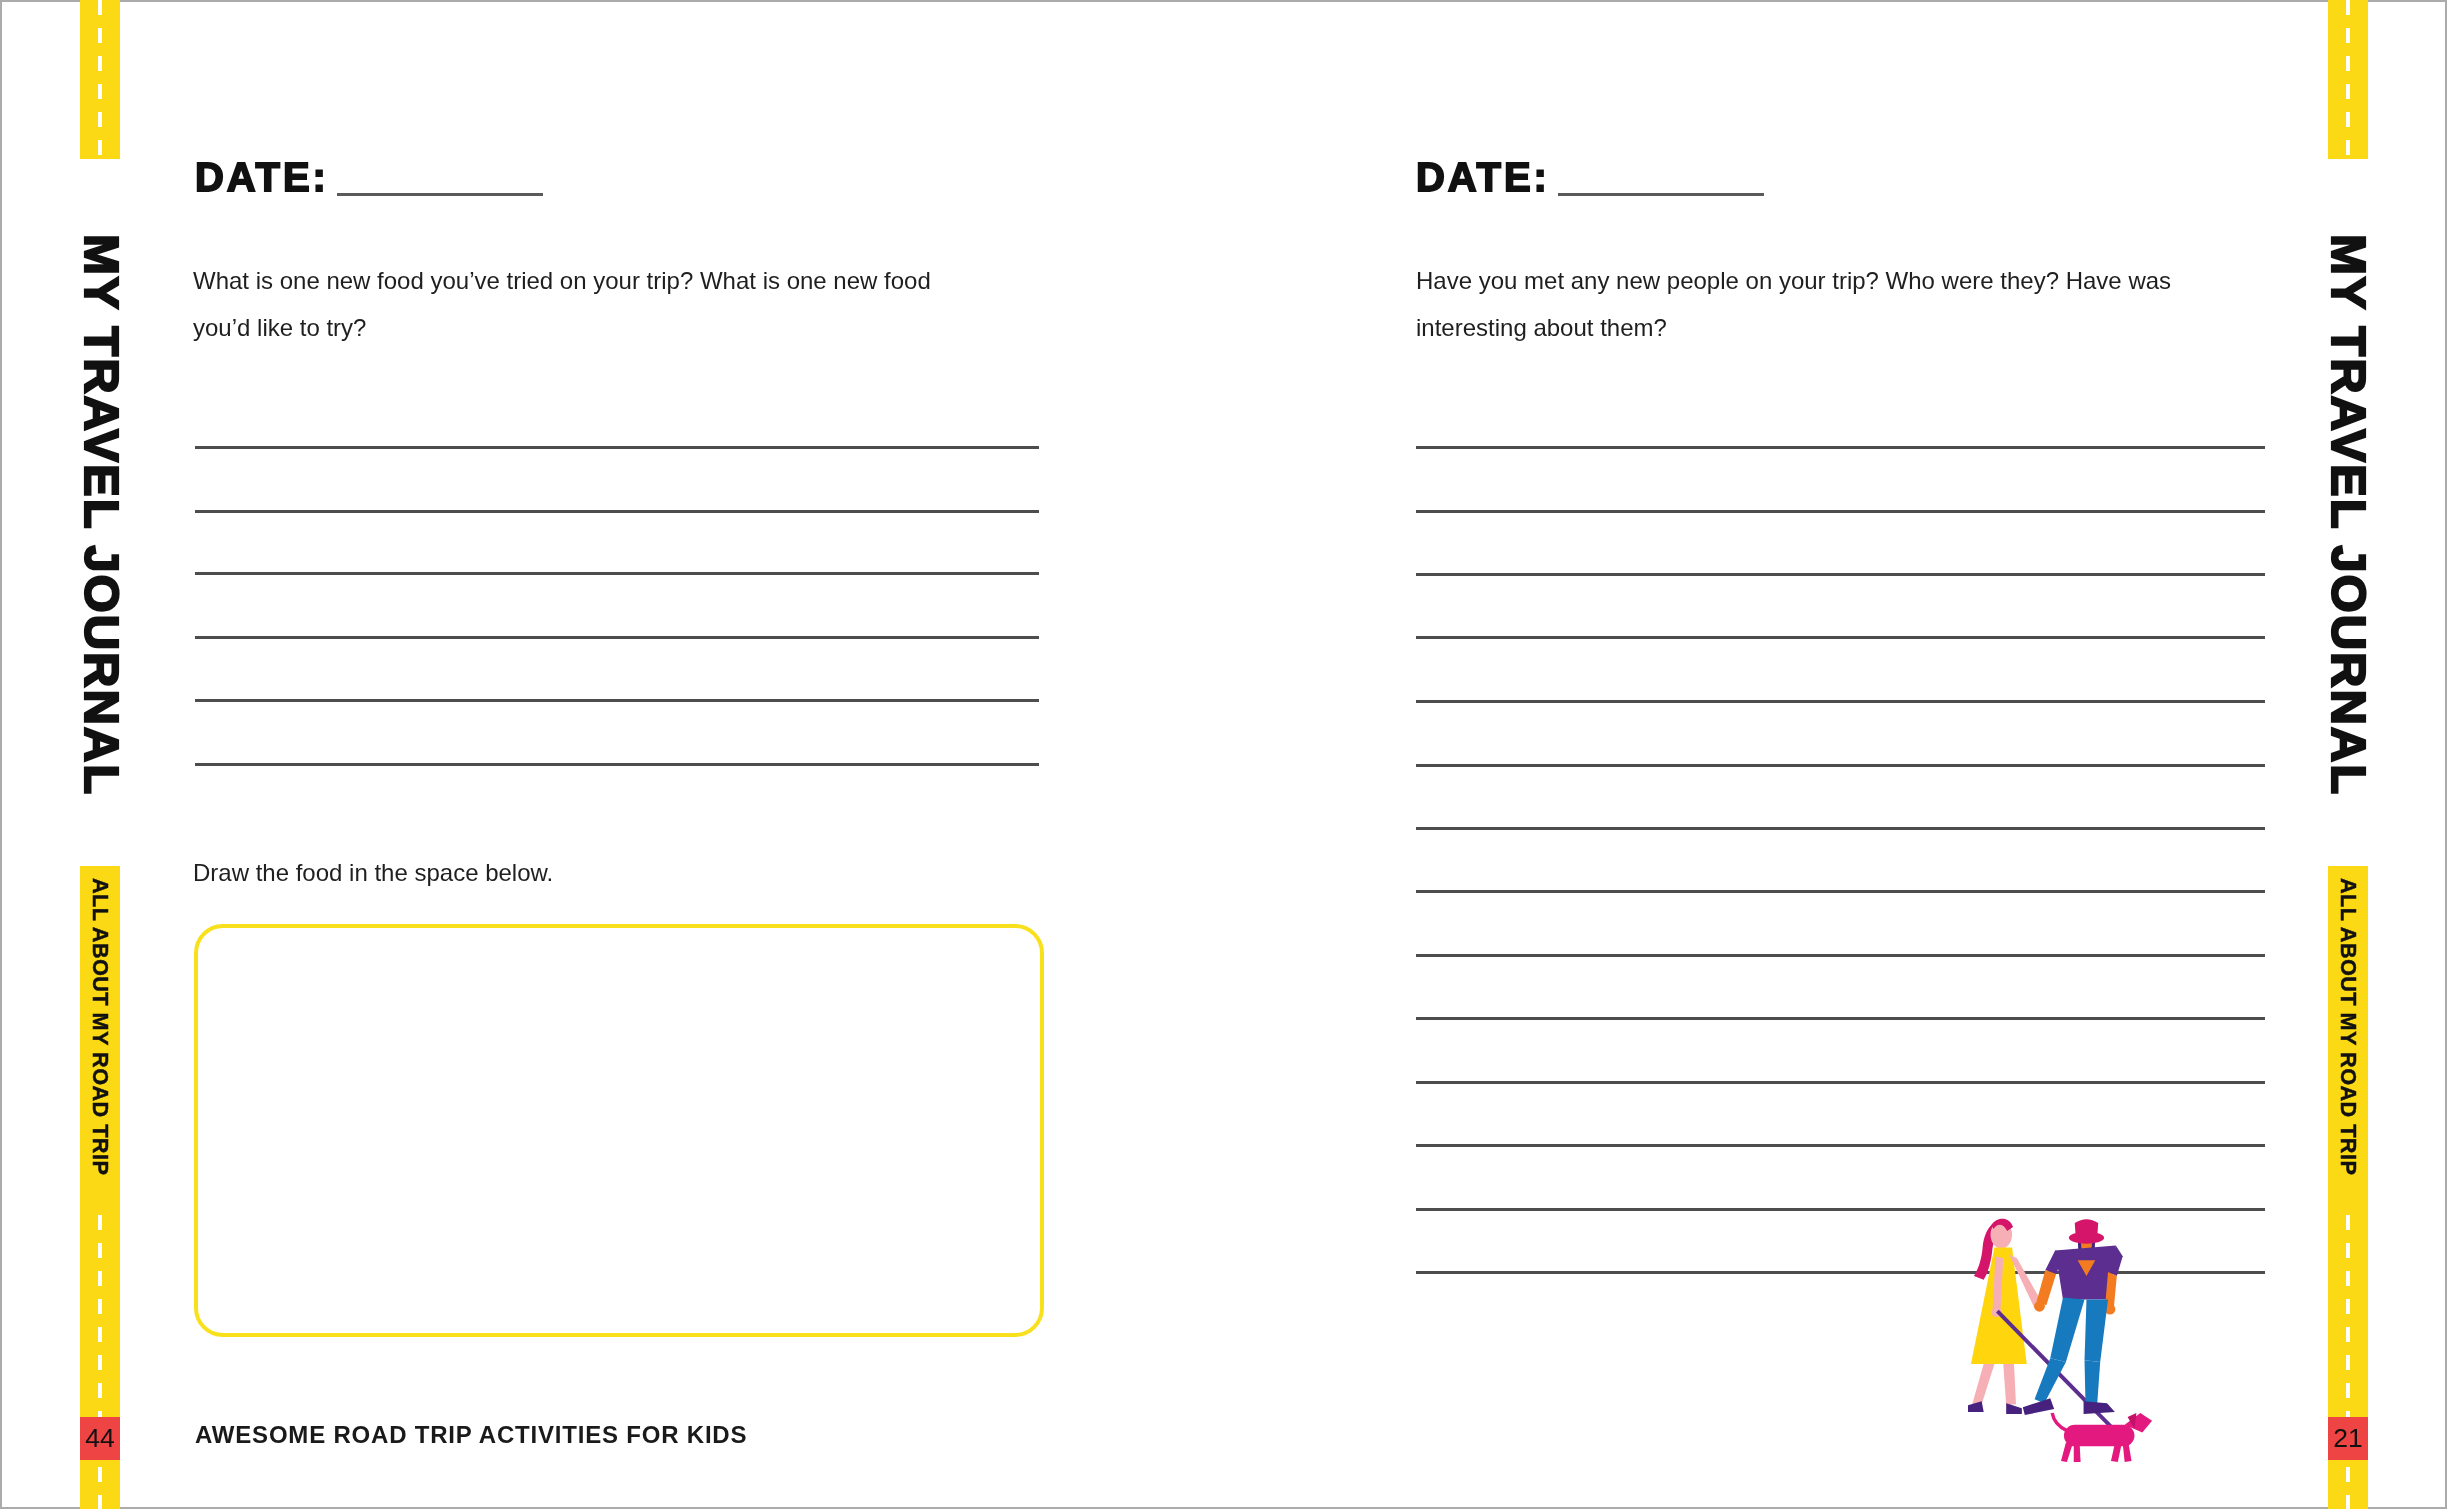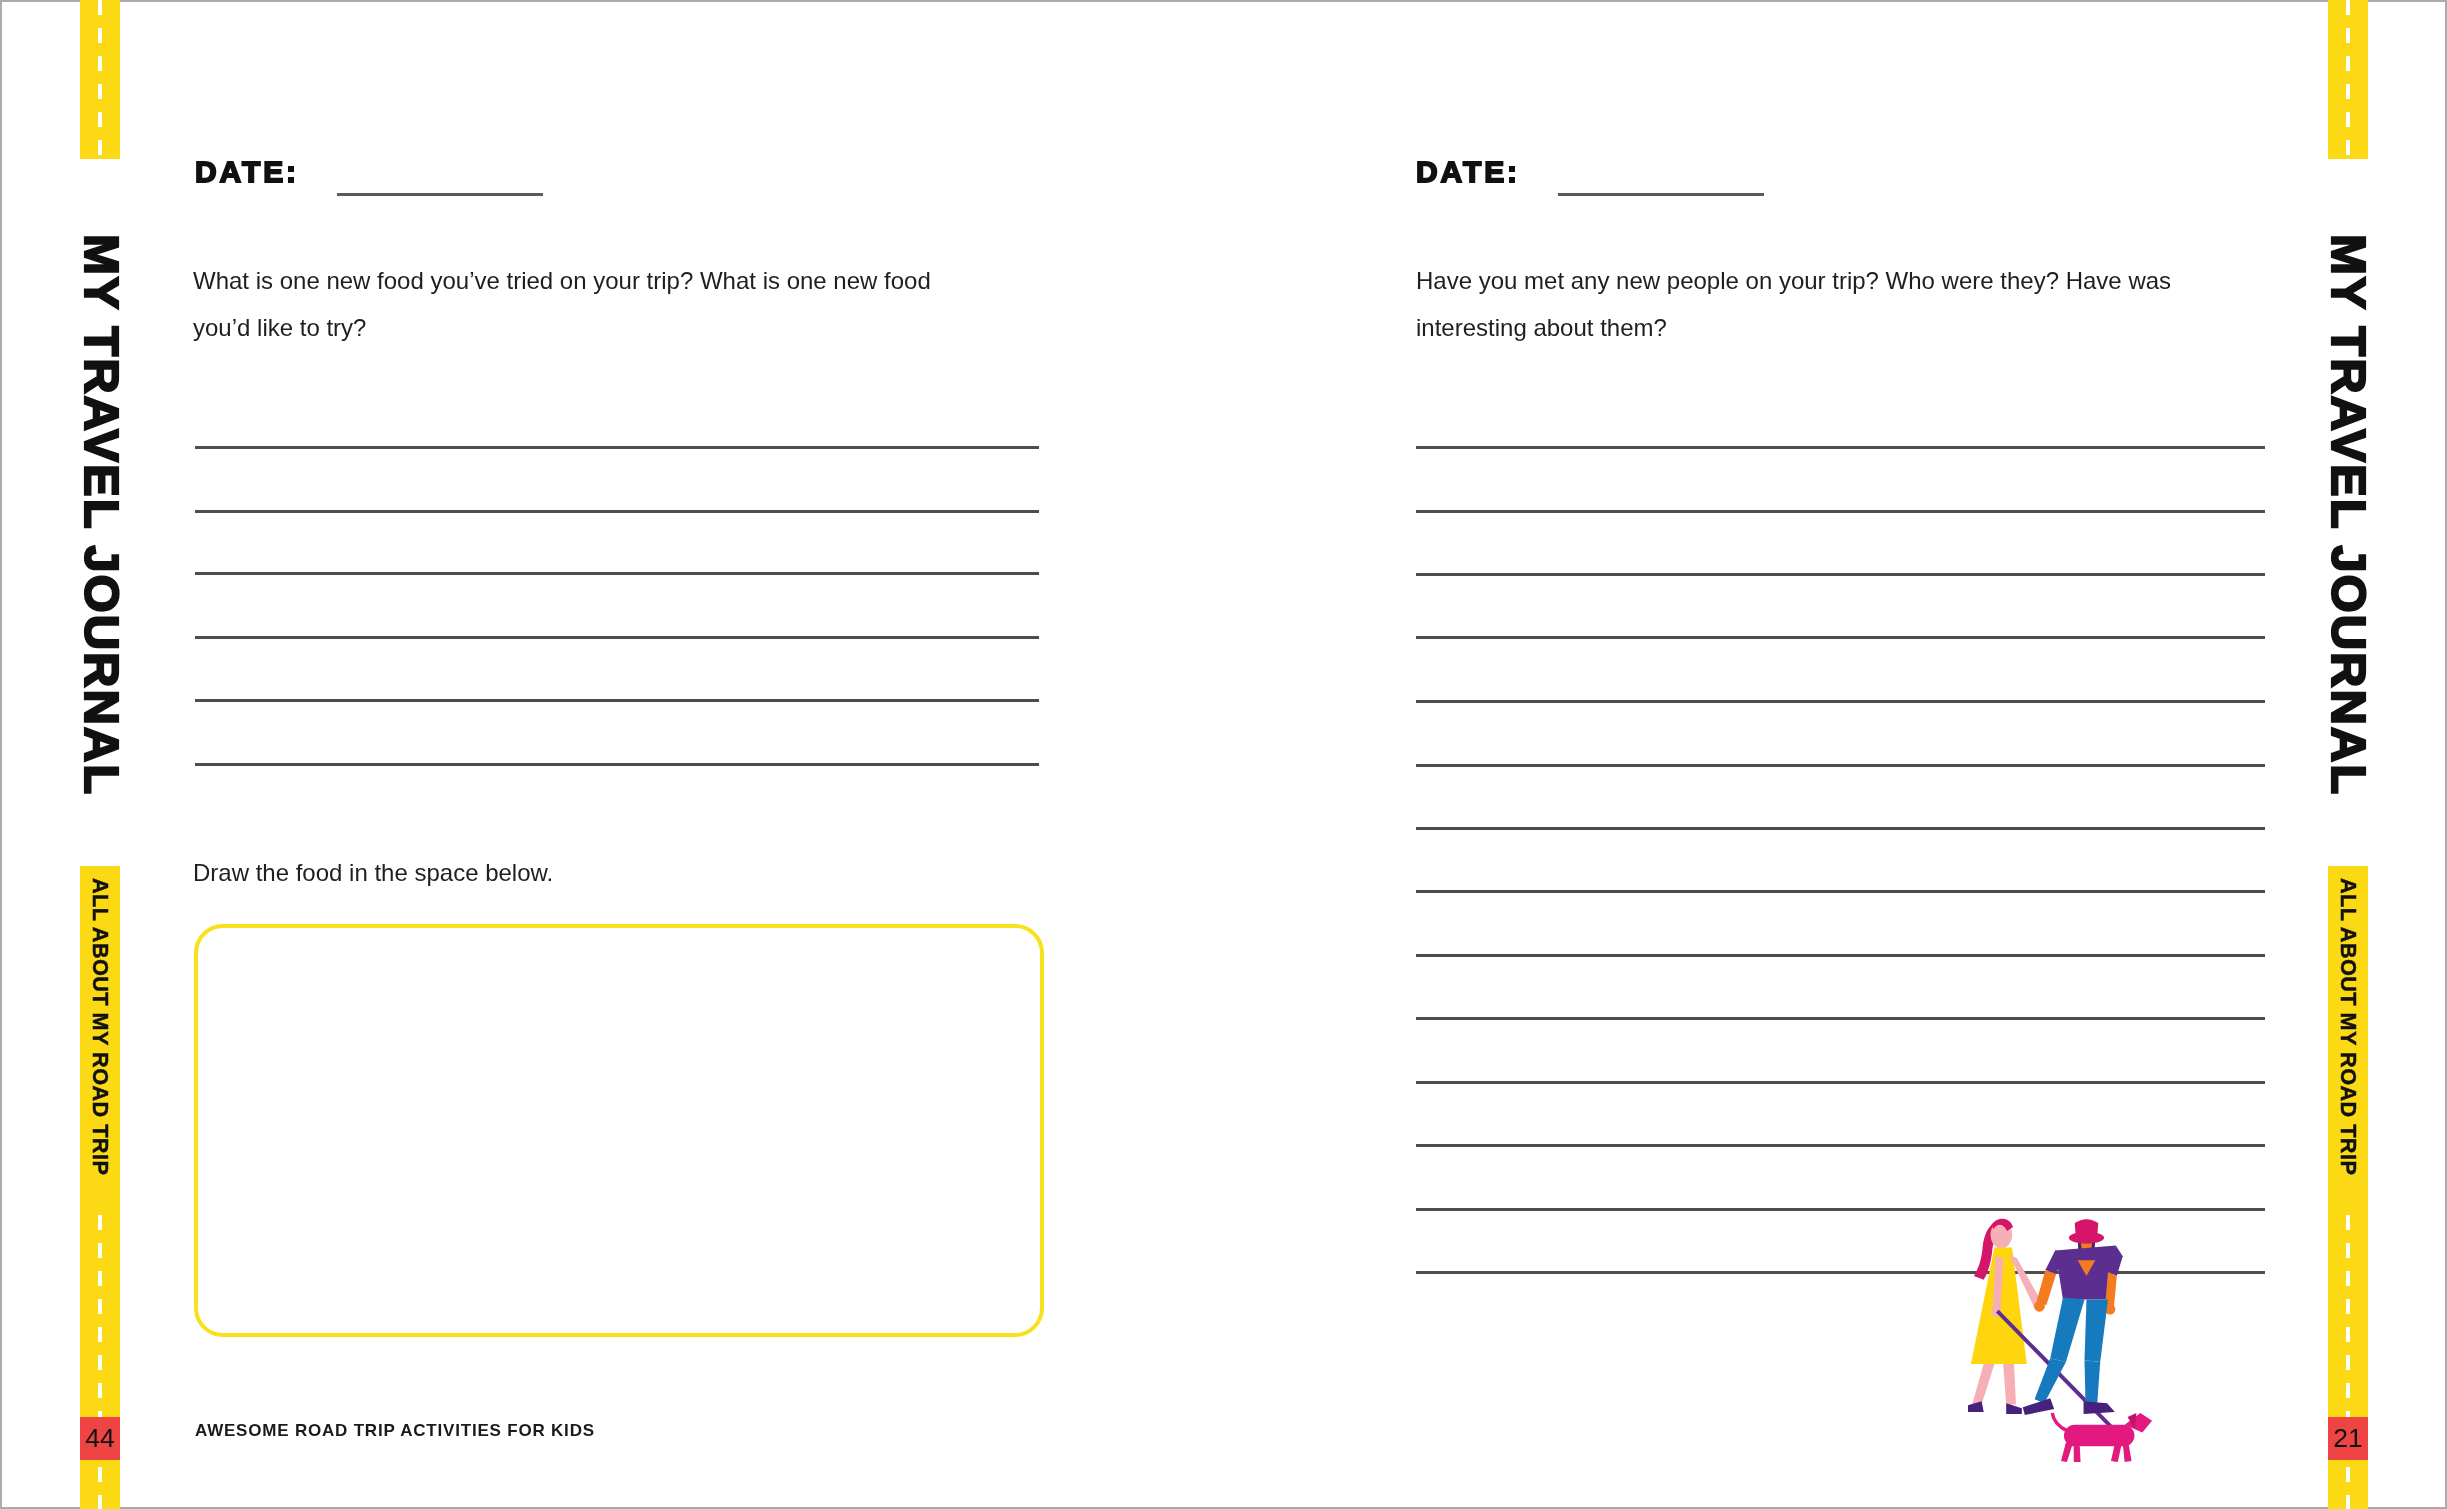--- a/index.html
+++ b/index.html
@@ -26,36 +26,36 @@
     color:#111;-webkit-text-stroke:0.5px #111;white-space:nowrap;
     display:block;margin:11.8px auto 0 auto;position:relative;z-index:2;
   }
   .band-page-num{
     position:absolute;left:0;right:0;top:551px;z-index:3;
     text-align:center;background:#ef4444;padding:5.9px 0;
     font-size:26.5px;color:#111;font-weight:normal;
   }
   
   .date-label{
-    position:absolute;font-size:30px;font-weight:bold;letter-spacing:2.9px;
+    position:absolute;font-size:40px;font-weight:bold;letter-spacing:2.9px;
     color:#111;-webkit-text-stroke:1.8px #111;
   }
   .date-line{position:absolute;height:2.9px;background:#5a5a5a;}
   .question{
     position:absolute;font-size:24px;line-height:47px;color:#1f1f1f;width:774px;
   }
   .lines-block{position:absolute;}
   .write-line{position:absolute;left:0;right:0;height:2.9px;background:#4d4d4d;}
   .draw-prompt{position:absolute;font-size:24px;color:#1f1f1f;}
   .draw-box{
     position:absolute;left:194px;top:924px;width:842px;height:405px;
     border:4.9px solid #F8E11C;border-radius:29px;background:#fff;
   }
   .footer-text{
-    position:absolute;left:195px;top:1421px;font-size:17px;font-weight:bold;
+    position:absolute;left:195px;top:1421px;font-size:24px;font-weight:bold;
     letter-spacing:0.8px;color:#1a1a1a;
   }
   .illustration{position:absolute;left:1968px;top:1215px;width:188px;height:257px;}
 </style>
 </head>
 <body>
 
 <div class="spread">
 
   <div class="band-seg" style="left:80px;top:0;width:40px;height:159px;">

